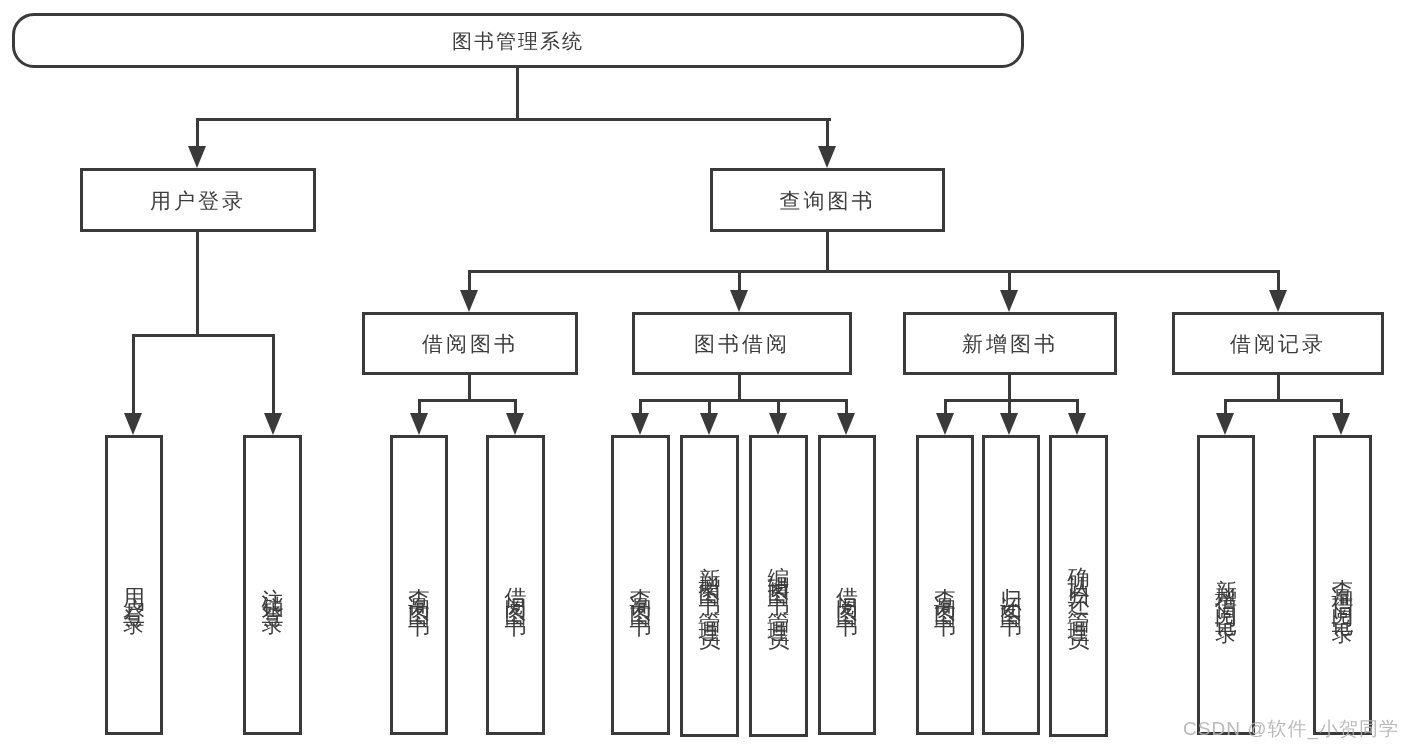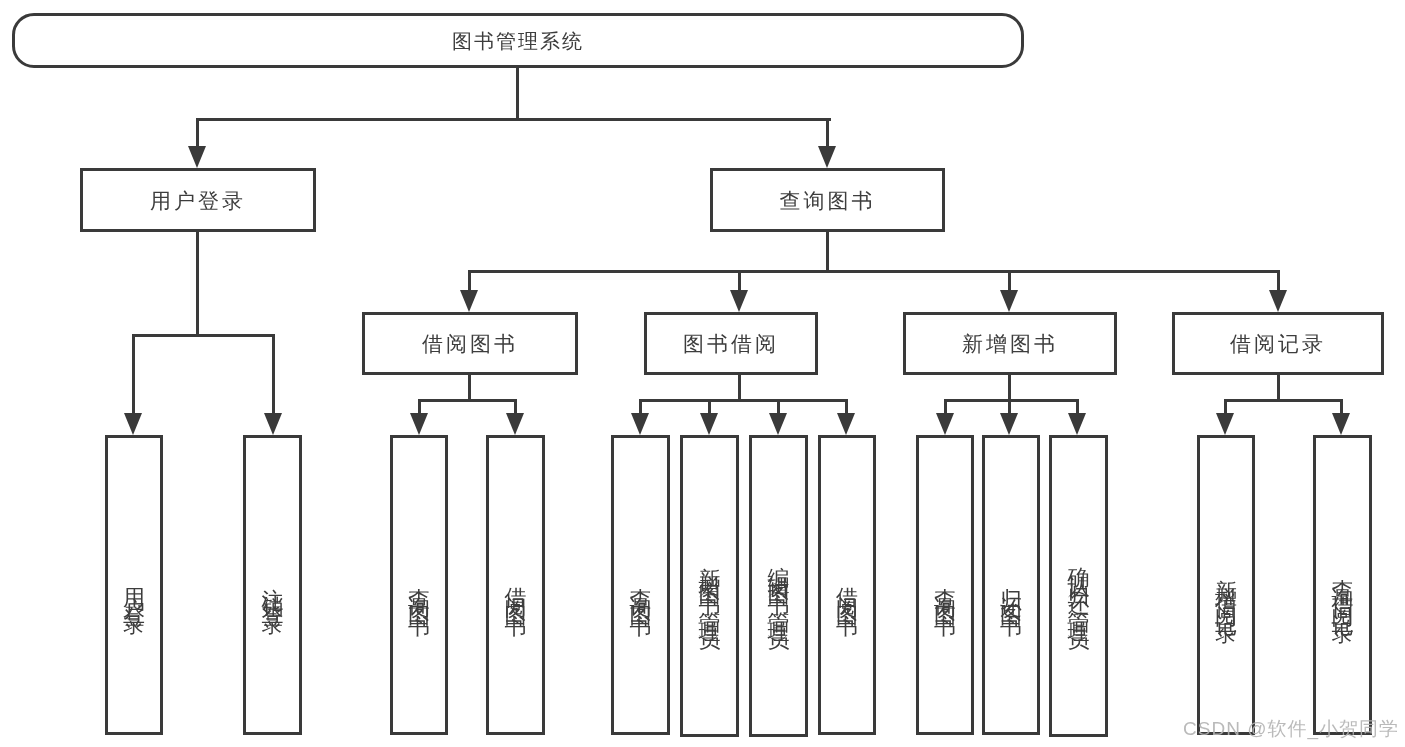--- a/index.html
+++ b/index.html
@@ -88,21 +88,21 @@
   <div class="line" style="left:738px;top:270px;width:3px;height:22px;"></div>
   <div class="arrowhead" style="left:730px;top:290px;"></div>
   <div class="line" style="left:1008px;top:270px;width:3px;height:22px;"></div>
   <div class="arrowhead" style="left:1000px;top:290px;"></div>
   <div class="line" style="left:1277px;top:270px;width:3px;height:22px;"></div>
   <div class="arrowhead" style="left:1269px;top:290px;"></div>
 
   <div class="node hnode" style="left:362px;top:312px;width:216px;height:63px;">
     <span>借阅图书</span>
   </div>
-  <div class="node hnode" style="left:632px;top:312px;width:174px;height:63px;margin-left:12px;">
+  <div class="node hnode" style="left:632px;top:312px;width:220px;height:63px;">
     <span>图书借阅</span>
   </div>
   <div class="node hnode" style="left:903px;top:312px;width:214px;height:63px;">
     <span>新增图书</span>
   </div>
   <div class="node hnode" style="left:1172px;top:312px;width:212px;height:63px;">
     <span>借阅记录</span>
   </div>
 
   <div class="line" style="left:468px;top:375px;width:3px;height:27px;"></div>

